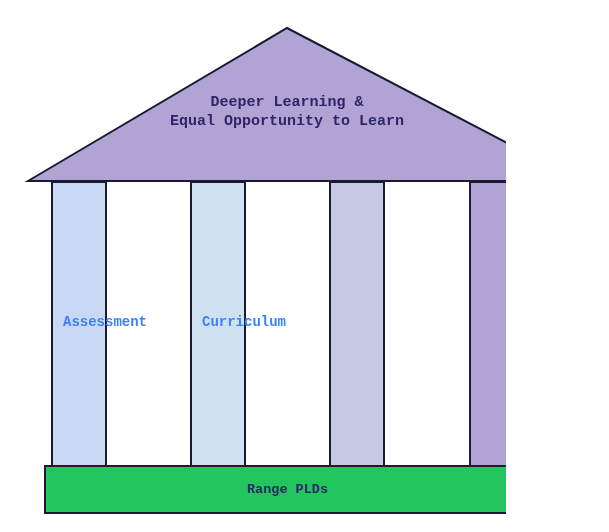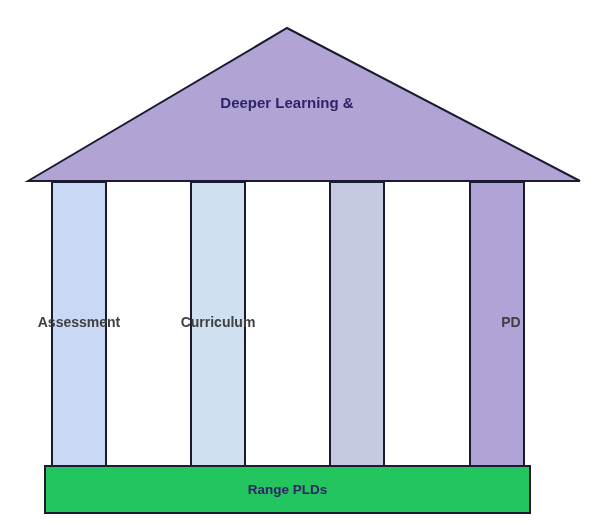--- a/index.html
+++ b/index.html
@@ -2,24 +2,24 @@
 <html><head>
 <meta charset="utf-8">
 <style>
   html, body {
     margin: 0;
     padding: 0;
     background: #ffffff;
   }
   .stage {
     position: relative;
-    width: 609px;
+    width: 506px;
     height: 532px;
     background: #ffffff;
-    font-family: Liberation Sans, sans-serif;
+    font-family: Liberation Mono, monospace;
     overflow: hidden;
   }
   .roof-svg {
     position: absolute;
     left: 0;
     top: 0;
     display: block;
   }
   .roof-text {
     position: absolute;
@@ -44,22 +44,23 @@
   .pillar-1 { left: 51px;  }
   .pillar-2 { left: 190px; }
   .pillar-3 { left: 329px; }
   .pillar-4 { left: 469px; }
   .pillar-label {
     position: absolute;
     top: 314px;
     transform: translateX(-50%);
     font-weight: bold;
     font-size: 14px;
-    color: #404040;
+    color: #3b82f6;
     white-space: nowrap;
+    margin-left: 26px;
   }
   .label-1 { left: 79px;  }
   .label-2 { left: 218px; text-align: right; }
   .label-3 { left: 357px; }
   .label-4 { left: 511px; }
   .base {
     position: absolute;
     left: 44px;
     top: 465px;
     width: 487px;
@@ -80,20 +81,21 @@
 <body>
 
 <div class="stage">
 
   <svg class="roof-svg" width="609" height="190" viewBox="0 0 609 190">
     <polygon points="28,181 287,28 580,181" stroke-width="2" stroke-linejoin="miter" fill="#b1a4d5" stroke="#1a1a33"></polygon>
   </svg>
 
   <div class="roof-text">
     <div>Deeper Learning &amp;</div>
+    <div>Equal Opportunity to Learn</div>
   </div>
 
   <div class="pillar pillar-1" style="background-color: rgb(201, 216, 245);"></div>
   <div class="pillar pillar-2" style="background-color: rgb(207, 225, 241);"></div>
   <div class="pillar pillar-3" style="background-color: rgb(197, 201, 225);"></div>
   <div class="pillar pillar-4" style="background-color: rgb(178, 163, 214);"></div>
 
   <div class="pillar-label label-1">Assessment</div>
   <div class="pillar-label label-2">Curriculum</div>
   <div class="pillar-label label-4">PD</div>

